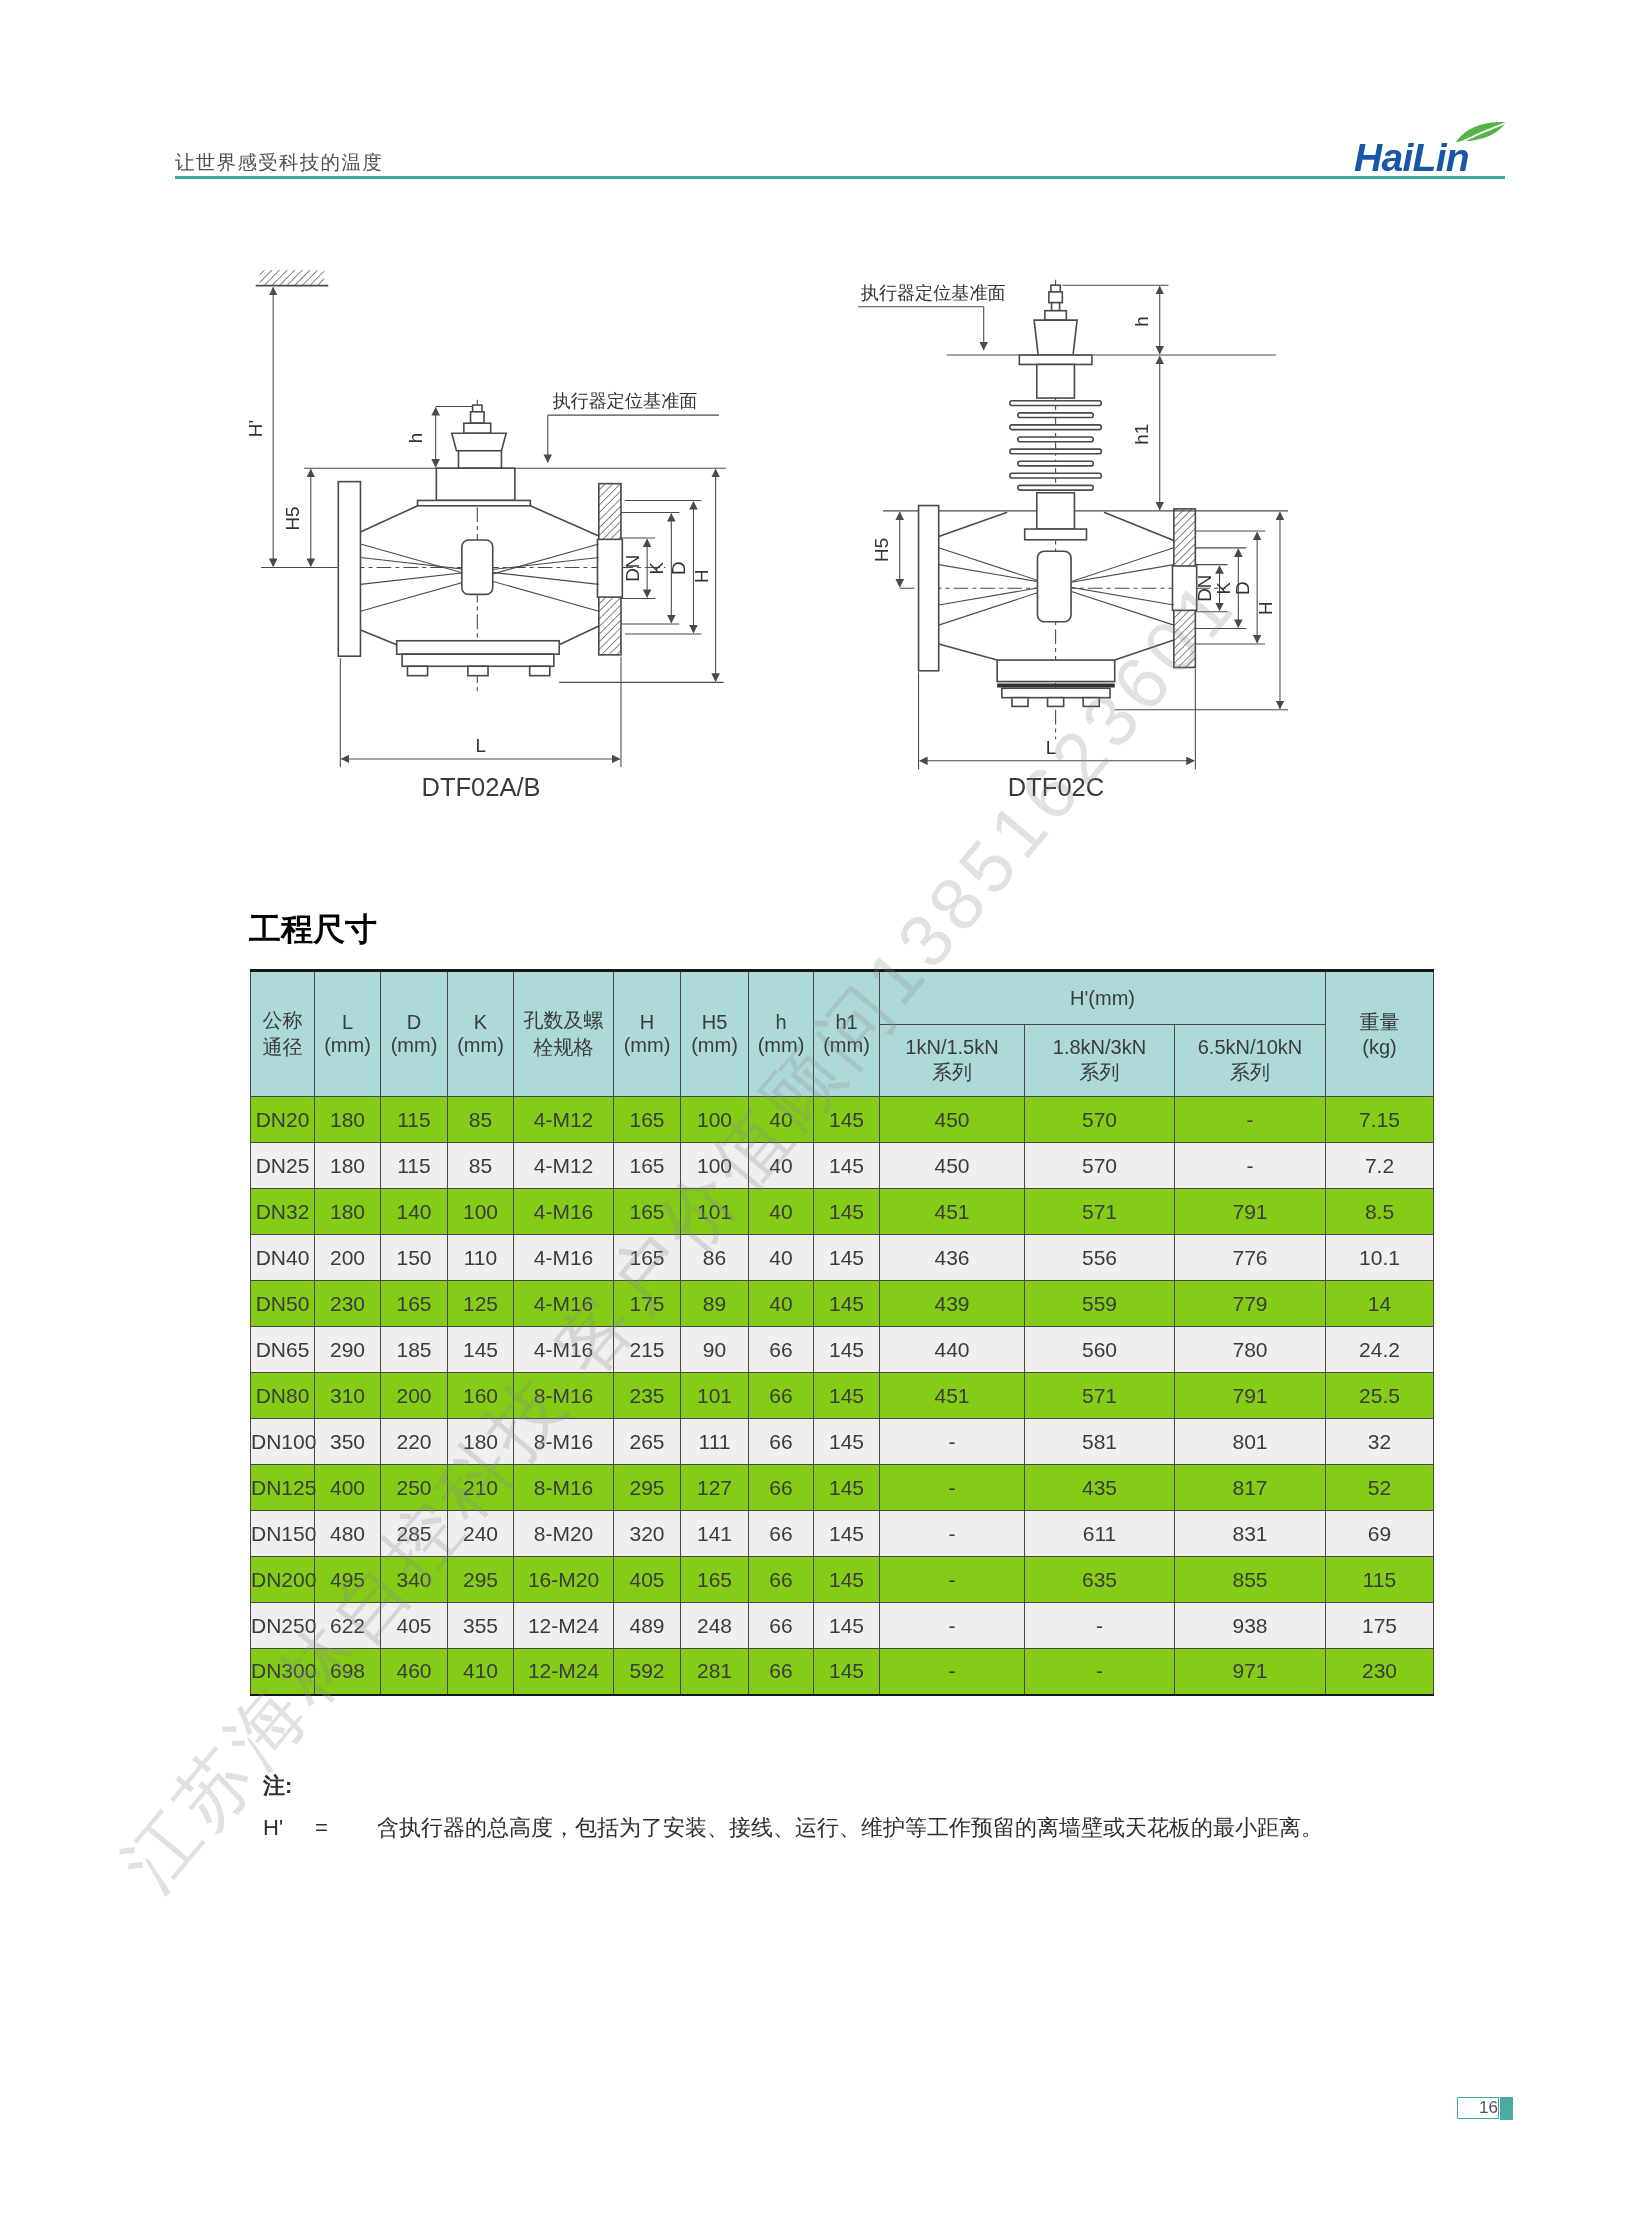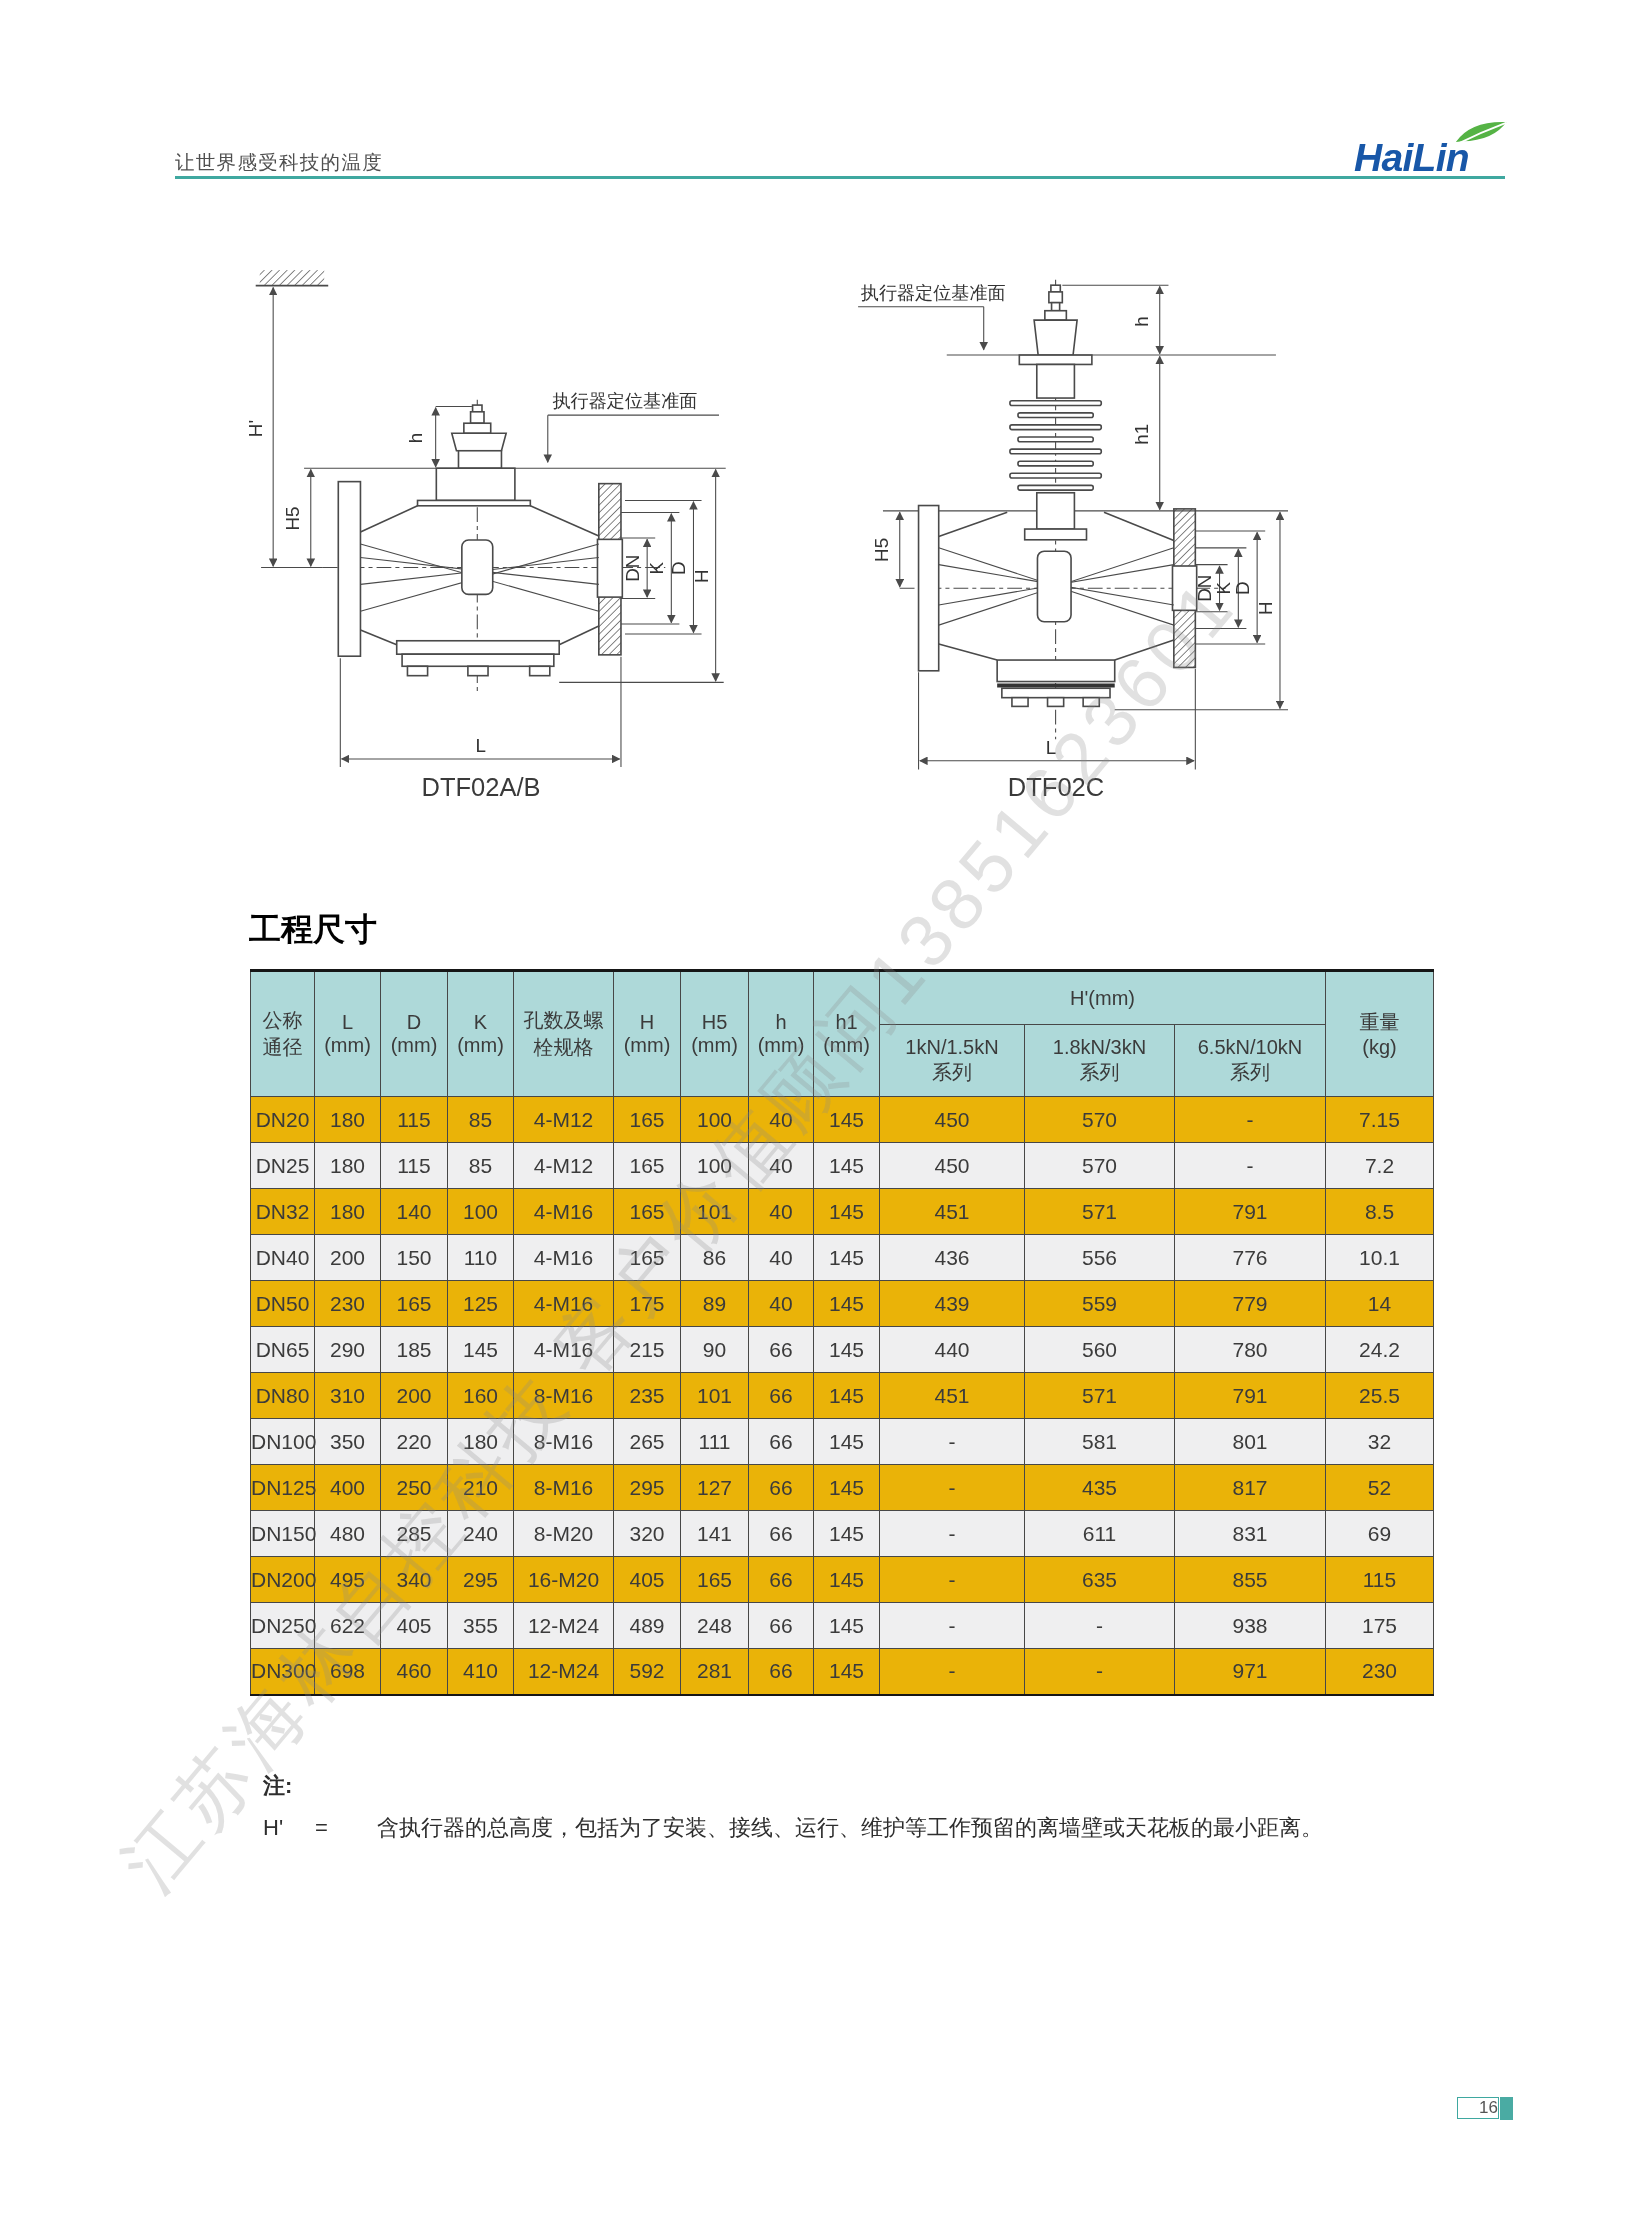--- a/index.html
+++ b/index.html
@@ -28,21 +28,21 @@
   
   .section-title{position:absolute;left:249px;top:908px;font-size:32px;font-weight:bold;color:#000000;}
   
   table.dim{position:absolute;left:250px;top:969px;width:1184px;border-collapse:collapse;
             table-layout:fixed;border-top:3.4px solid #161616;border-bottom:2.7px solid #161616;}
   table.dim th, table.dim td{border:1.3px solid #474747;text-align:center;vertical-align:middle;
             font-size:20px;font-weight:normal;color:#3b3b3b;white-space:pre-line;padding:0;}
   table.dim thead th{background:#aed9d9;}
   table.dim tr.hr1{height:54px;}
   table.dim tr.hr2{height:72px;}
-  table.dim tbody tr{height:46px;background:#eab308;}
+  table.dim tbody tr{height:46px;background:#84cc16;}
   table.dim tbody tr:nth-child(even){background:#efeff0;}
   table.dim tbody td{font-size:21px;}
   
   .notes{position:absolute;left:263px;top:1771px;font-size:22px;color:#2e2e2e;}
   .notes .ntitle{font-weight:bold;margin-bottom:12px;}
   .notes .nrow{margin-bottom:10.7px;line-height:30px;}
   .notes .nterm{display:inline-block;width:52px;}
   .notes .neq{display:inline-block;width:62px;}
   
   .watermark{position:absolute;left:101px;top:1848px;transform:rotate(-50deg);transform-origin:0 0;

